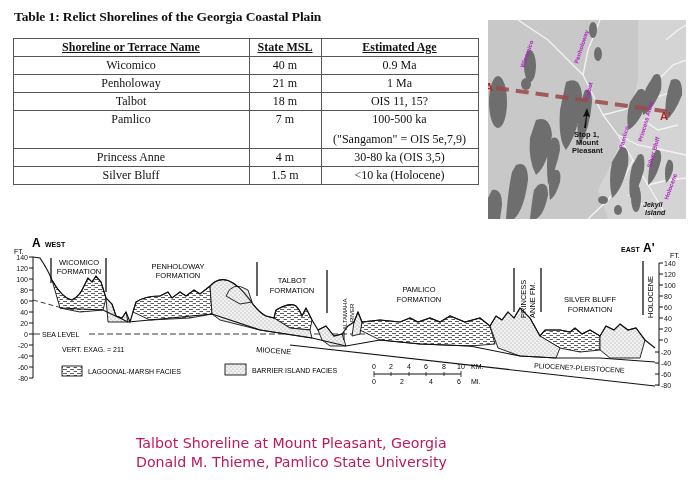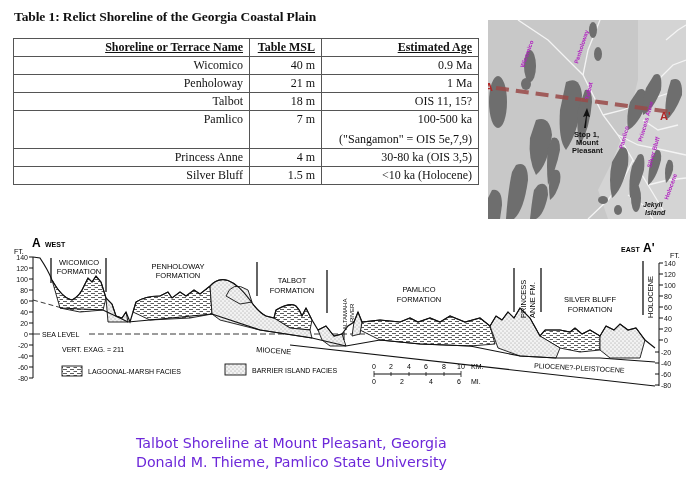--- a/index.html
+++ b/index.html
@@ -1,43 +1,43 @@
 <!DOCTYPE html>
 <html><head>
 <meta charset="utf-8">
 <style>
   html, body { margin:0; padding:0; background:#ffffff; }
   body { width:699px; height:480px; position:relative; overflow:hidden; font-family:"Liberation Serif", serif; color:#111; }
   .title { position:absolute; left:14px; top:9px; font-weight:bold; font-size:13.5px; font-family:"Liberation Serif", serif; letter-spacing:-0.1px; }
   table.shore { position:absolute; left:13px; top:38px; width:466px; border-collapse:collapse; font-size:12px; font-family:"Liberation Serif", serif; }
-  table.shore td, table.shore th { border:1px solid #555; padding:1px 6px 1px 5px; text-align:right; vertical-align:top; font-weight:normal; line-height:15px; }
+  table.shore td, table.shore th { border:1px solid #555; padding:1px 6px 1px 5px; text-align:center; vertical-align:top; font-weight:normal; line-height:15px; }
   table.shore th { font-weight:bold; text-decoration:underline; }
   table.shore col.c1 { width:236px; } table.shore col.c2 { width:72px; }
   .age2 { display:block; margin-top:5px; }
   .map { position:absolute; left:488px; top:20px; width:198px; height:199px; background:#c8c8c8; overflow:hidden; }
   .xsec { position:absolute; left:0; top:228px; width:699px; height:160px; }
-  .caption { position:absolute; left:136px; top:434px; font-family:"DejaVu Sans", sans-serif; font-size:14.2px; line-height:19px; color:#6d28d9; }
+  .caption { position:absolute; left:136px; top:434px; font-family:"DejaVu Sans", sans-serif; font-size:14.2px; line-height:19px; color:#be185d; }
   .caption div { white-space:nowrap; }
   svg text { font-family:"Liberation Sans", sans-serif; }
 </style>
 </head>
 <body>
 
-<div class="title">Table 1: Relict Shoreline of the Georgia Coastal Plain</div>
+<div class="title">Table 1: Relict Shorelines of the Georgia Coastal Plain</div>
 
 <table class="shore">
   <colgroup>
       <col class="c1">
       <col class="c2">
       <col>
     </colgroup>
   <tbody>
       <tr>
     <th>Shoreline or Terrace Name</th>
-    <th>Table MSL</th>
+    <th>State MSL</th>
     <th>Estimated Age</th>
   </tr>
   <tr>
     <td>Wicomico</td>
     <td>40 m</td>
     <td>0.9 Ma</td>
   </tr>
   <tr>
     <td>Penholoway</td>
     <td>21 m</td>

